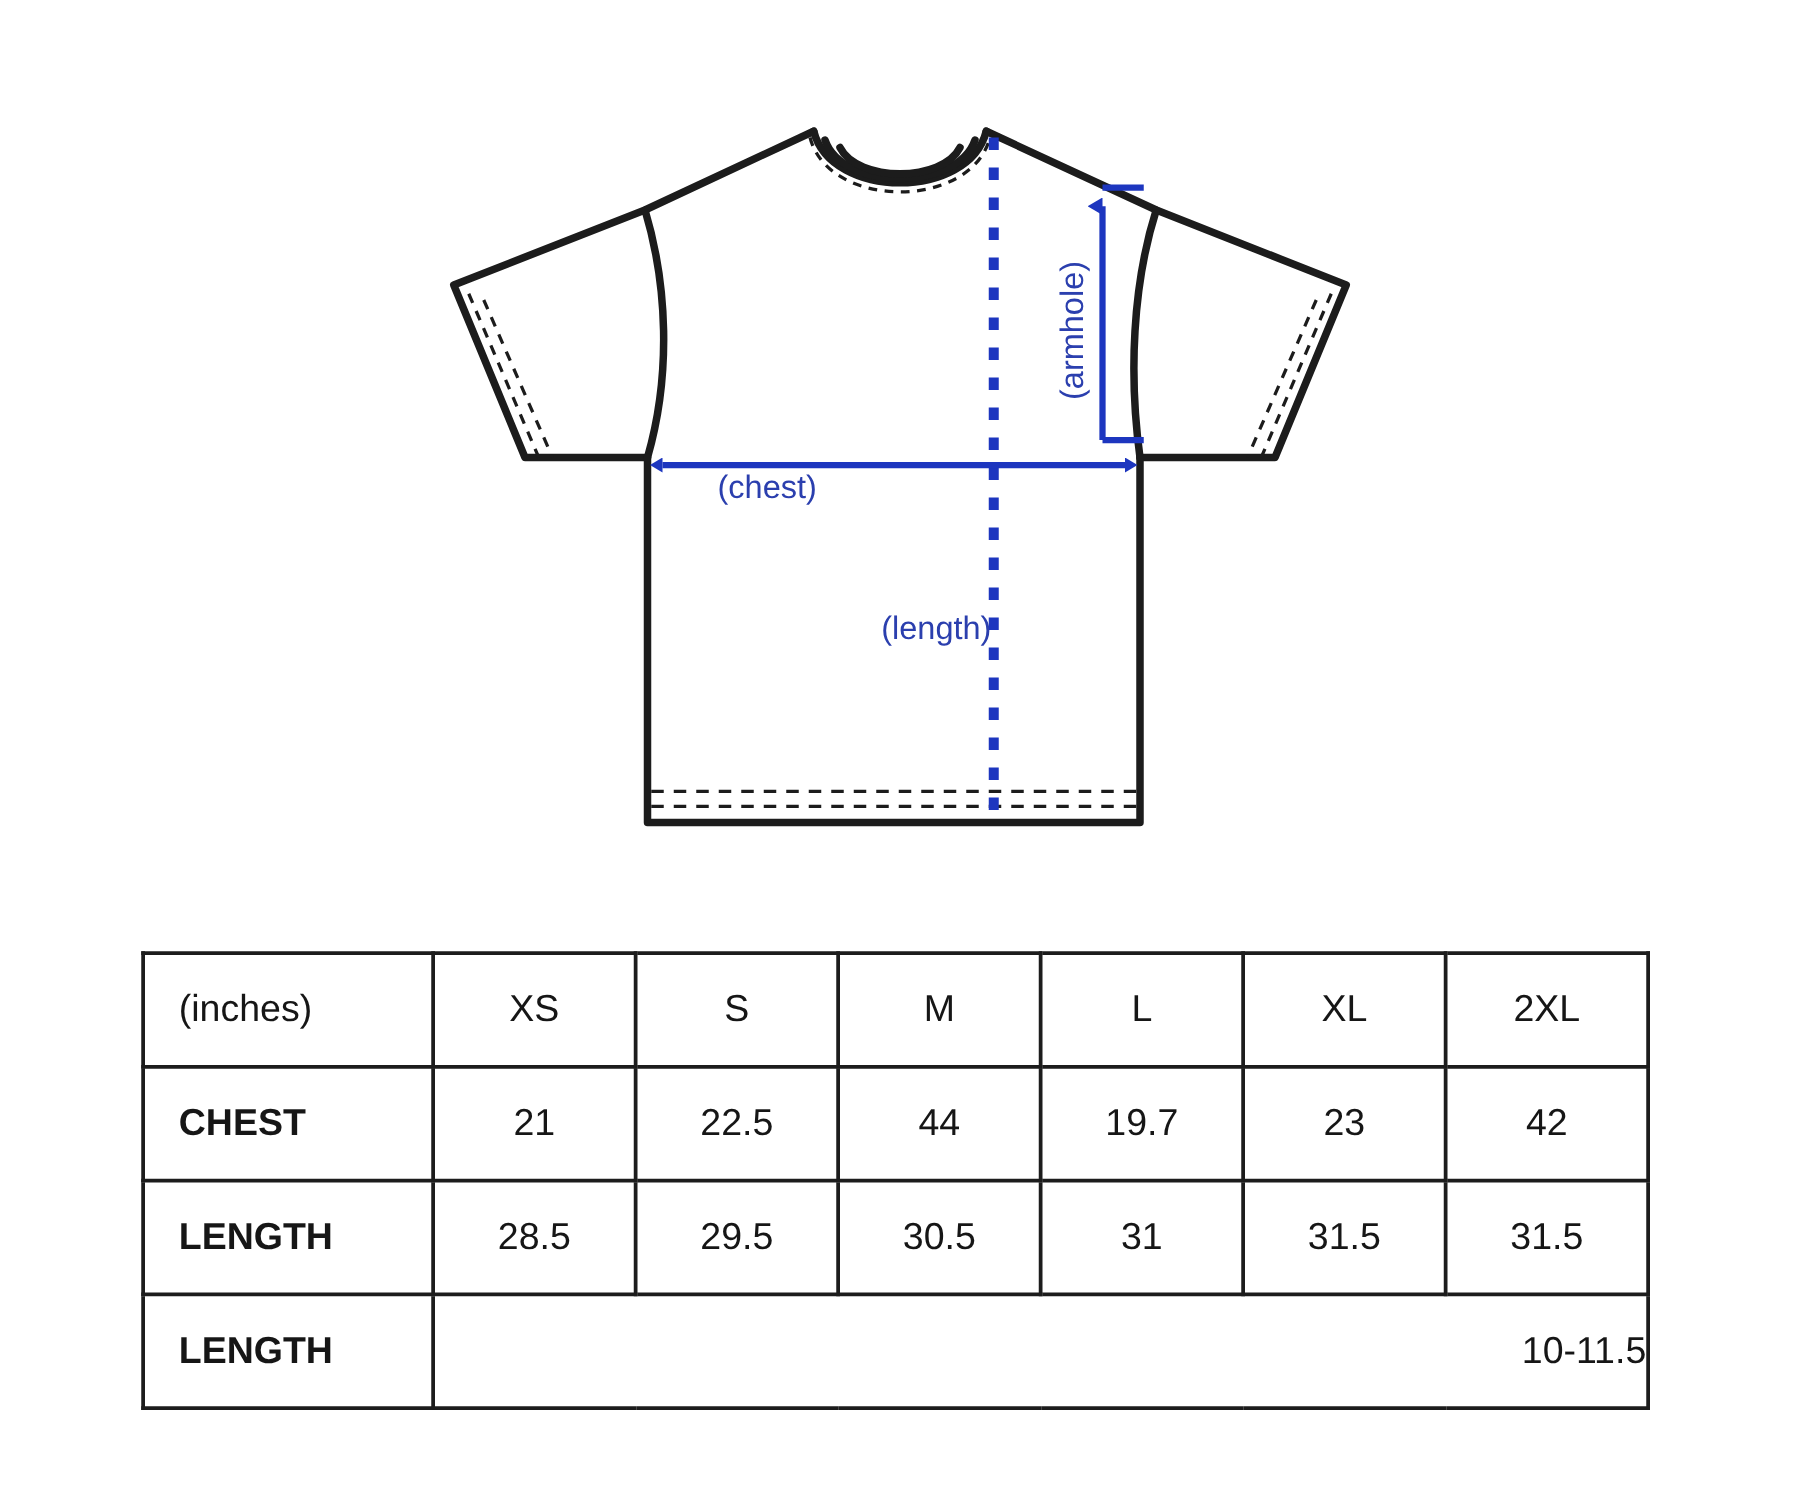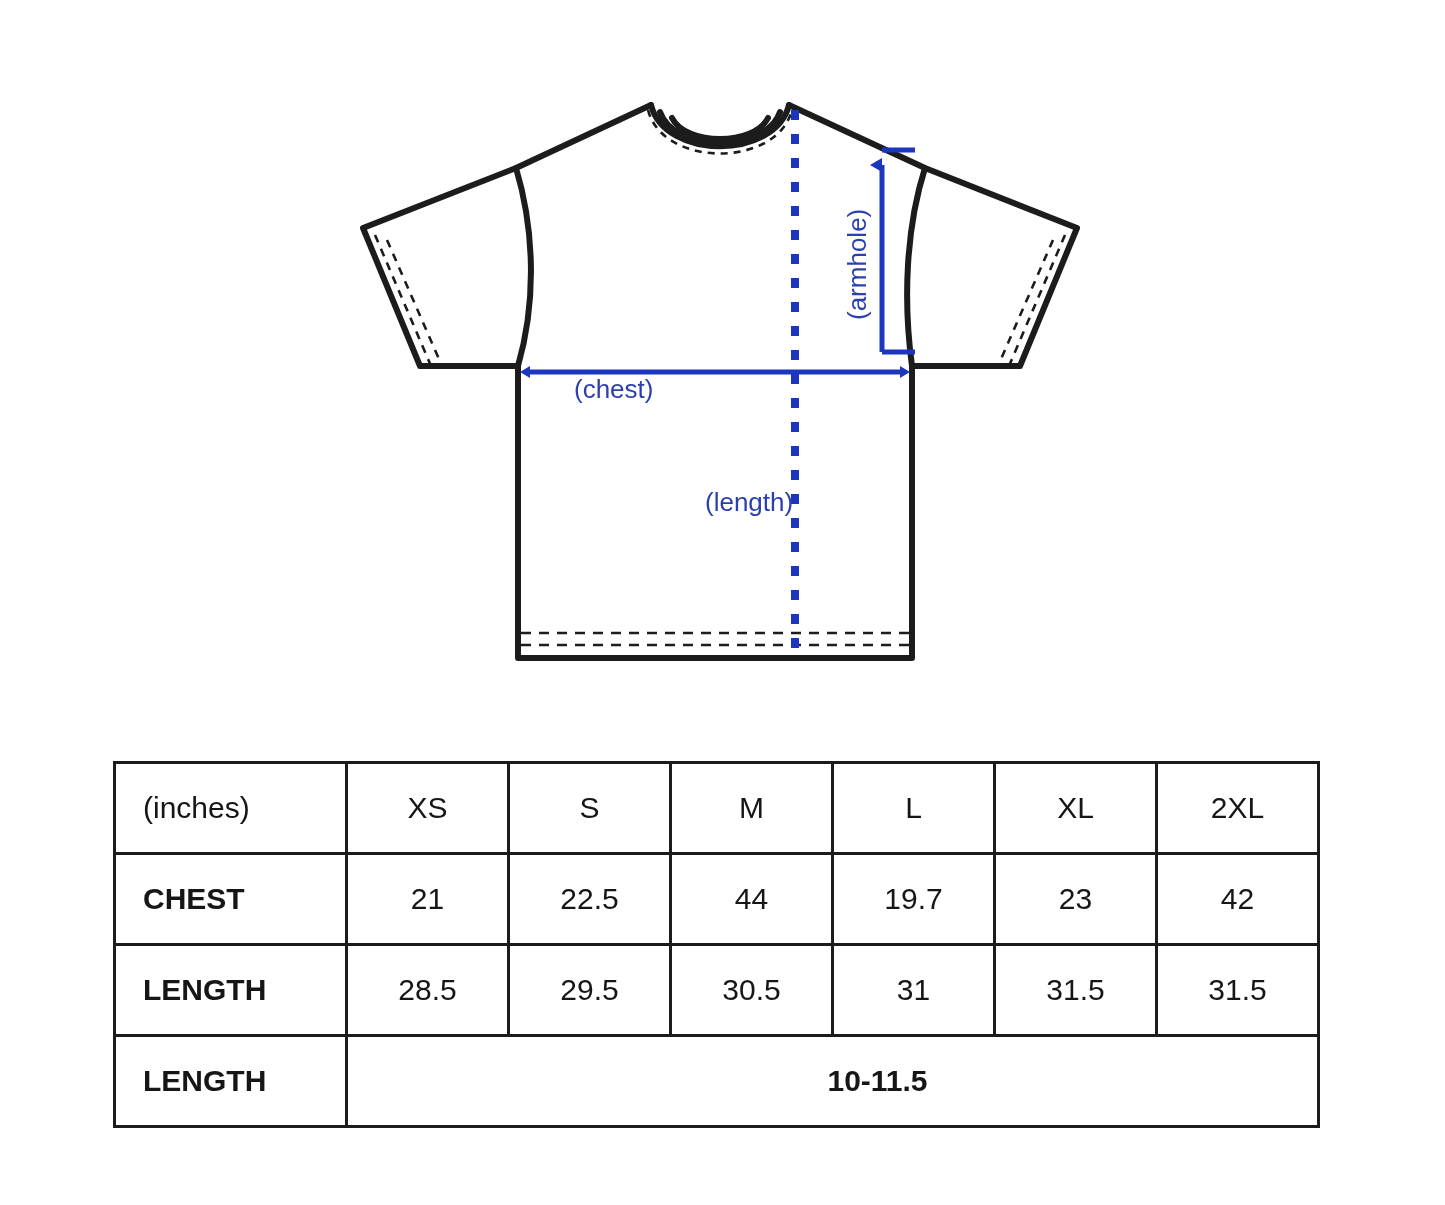--- a/index.html
+++ b/index.html
@@ -63,23 +63,23 @@
     font-weight: bold;
     font-size: 30px;
   }
   #size-table td.rowlabel.plain {
     font-weight: normal;
   }
   #size-table td.sizehead {
     font-weight: normal;
   }
   #size-table td.merged {
-    text-align: center;
+    text-align: right;
     padding-left: 90px;
-    font-weight: bold;
+    font-weight: normal;
   }
   #size-table col.c-label { width: 232px; }
   #size-table col.c-size  { width: 162px; }
 </style>
 </head>
 <body>
 
 <div id="page">
 
   <div id="diagram-wrap">

